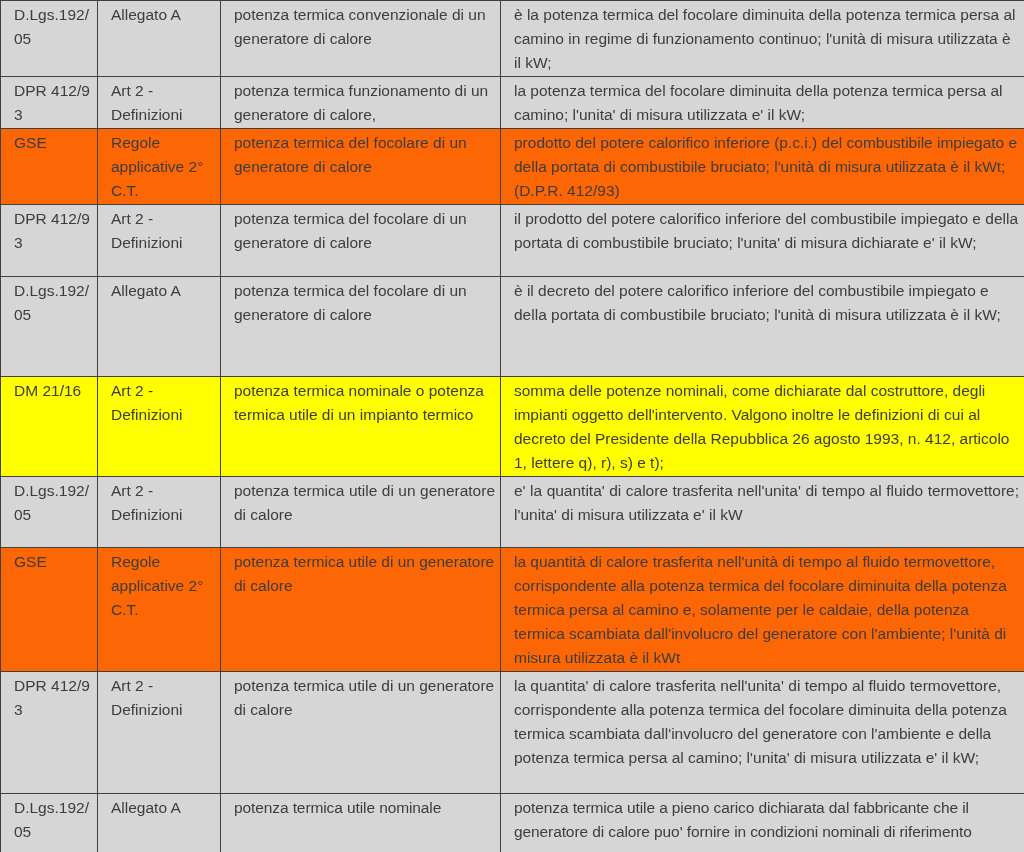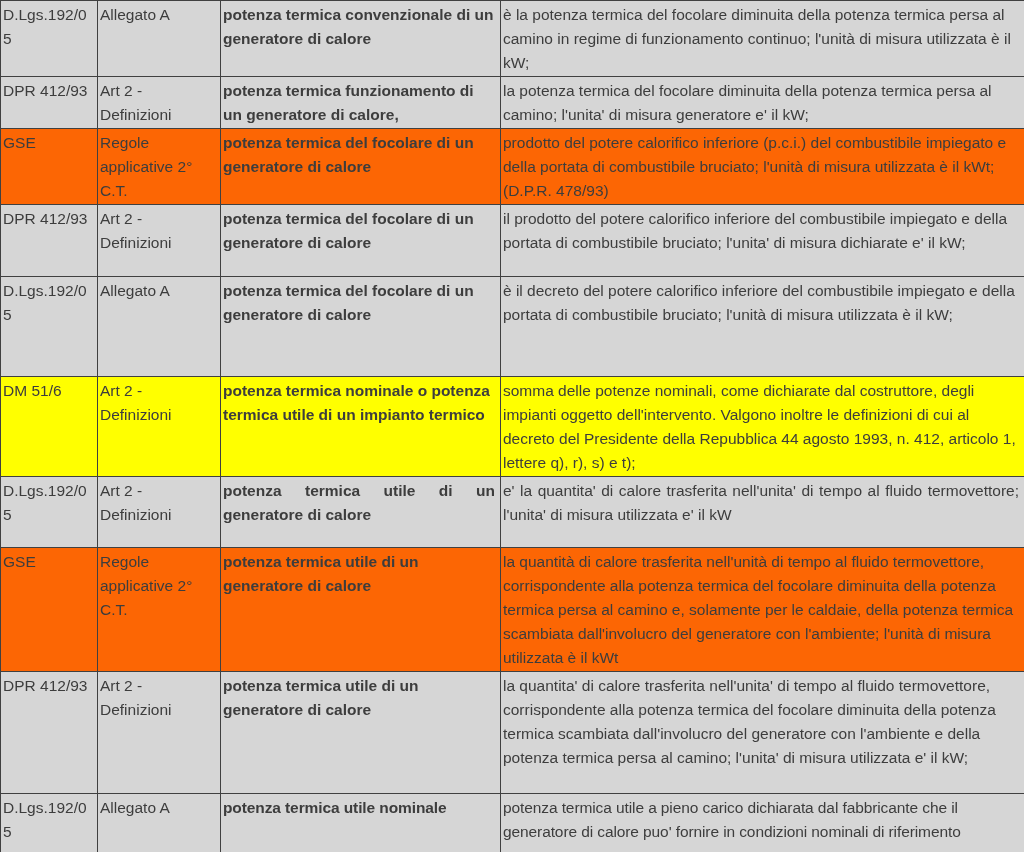--- a/index.html
+++ b/index.html
@@ -17,29 +17,29 @@
   }
   table.def-table {
     border-collapse: collapse;
     table-layout: fixed;
     width: 1024px;
   }
   table.def-table td {
     border: 1px solid var(--border);
     background: var(--cellbg);
     vertical-align: top;
-    padding: 2px 5px 1px 2px;
+    padding: 2px 5px 1px 13px;
     font-size: 15.5px;
     line-height: 24px;
     color: var(--text);
     overflow: hidden;
     box-sizing: border-box;
   }
   td.source { word-break: break-all; }
-  td.term { font-weight: bold; }
+  td.term { font-weight: normal; }
   td.red, .red { color: var(--red); }
   tr.bg-orange td { background: var(--orange); }
   tr.bg-yellow td { background: var(--yellow); }
   td.justify { text-align: justify; }
   td.condensed { font-size: 13.5px; letter-spacing: -0.1px; }
 </style>
 </head>
 <body>
 
 <table class="def-table">
@@ -53,45 +53,45 @@
     <tr style="height:72px">
       <td class="source">D.Lgs.192/05</td>
       <td class="ref">Allegato A</td>
       <td class="term">potenza termica convenzionale di un generatore di calore</td>
       <td class="def">è la potenza termica del focolare diminuita della potenza termica persa al camino in regime di funzionamento continuo; l'unità di misura utilizzata è il kW;</td>
     </tr>
     <tr style="height:49px">
       <td class="source">DPR 412/93</td>
       <td class="ref">Art 2 - Definizioni</td>
       <td class="term">potenza termica funzionamento di un generatore di calore,</td>
-      <td class="def">la potenza termica del focolare diminuita della potenza termica persa al camino; l'unita' di misura generatore e' il kW;</td>
+      <td class="def">la potenza termica del focolare diminuita della potenza termica persa al camino; l'unita' di misura utilizzata e' il kW;</td>
     </tr>
     <tr style="height:71px" class="bg-orange">
       <td class="source">GSE</td>
       <td class="ref">Regole applicative 2° C.T.</td>
       <td class="term red">potenza termica del focolare di un generatore di calore</td>
-      <td class="def">prodotto del potere calorifico inferiore (p.c.i.) del combustibile impiegato e della portata di combustibile bruciato; l'unità di misura utilizzata è il kWt; (D.P.R. 478/93)</td>
+      <td class="def">prodotto del potere calorifico inferiore (p.c.i.) del combustibile impiegato e della portata di combustibile bruciato; l'unità di misura utilizzata è il kWt; (D.P.R. 412/93)</td>
     </tr>
     <tr style="height:72px">
       <td class="source">DPR 412/93</td>
       <td class="ref">Art 2 - Definizioni</td>
       <td class="term red">potenza termica del focolare di un generatore di calore</td>
       <td class="def red">il prodotto del potere calorifico inferiore del combustibile impiegato e della portata di combustibile bruciato; l'unita' di misura dichiarate e' il kW;</td>
     </tr>
     <tr style="height:100px">
       <td class="source">D.Lgs.192/05</td>
       <td class="ref">Allegato A</td>
       <td class="term">potenza termica del focolare di un generatore di calore</td>
       <td class="def">è il decreto del potere calorifico inferiore del combustibile impiegato e della portata di combustibile bruciato; l'unità di misura utilizzata è il kW;</td>
     </tr>
     <tr style="height:97px" class="bg-yellow">
-      <td class="source">DM 51/6</td>
+      <td class="source">DM 21/16</td>
       <td class="ref">Art 2 - Definizioni</td>
       <td class="term">potenza termica nominale o potenza termica utile di un impianto termico</td>
-      <td class="def">somma delle potenze nominali, come dichiarate dal costruttore, degli impianti oggetto dell'intervento. Valgono inoltre le definizioni di cui al decreto del Presidente della Repubblica 44 agosto 1993, n. 412, articolo 1, lettere q), r), s) e t);</td>
+      <td class="def">somma delle potenze nominali, come dichiarate dal costruttore, degli impianti oggetto dell'intervento. Valgono inoltre le definizioni di cui al decreto del Presidente della Repubblica 26 agosto 1993, n. 412, articolo 1, lettere q), r), s) e t);</td>
     </tr>
     <tr style="height:71px">
       <td class="source">D.Lgs.192/05</td>
       <td class="ref">Art 2 - Definizioni</td>
       <td class="term justify red">potenza termica utile di un generatore di calore</td>
       <td class="def justify red">e' la quantita' di calore trasferita nell'unita' di tempo al fluido termovettore; l'unita' di misura utilizzata e' il kW</td>
     </tr>
     <tr style="height:123px" class="bg-orange">
       <td class="source">GSE</td>
       <td class="ref">Regole applicative 2° C.T.</td>

